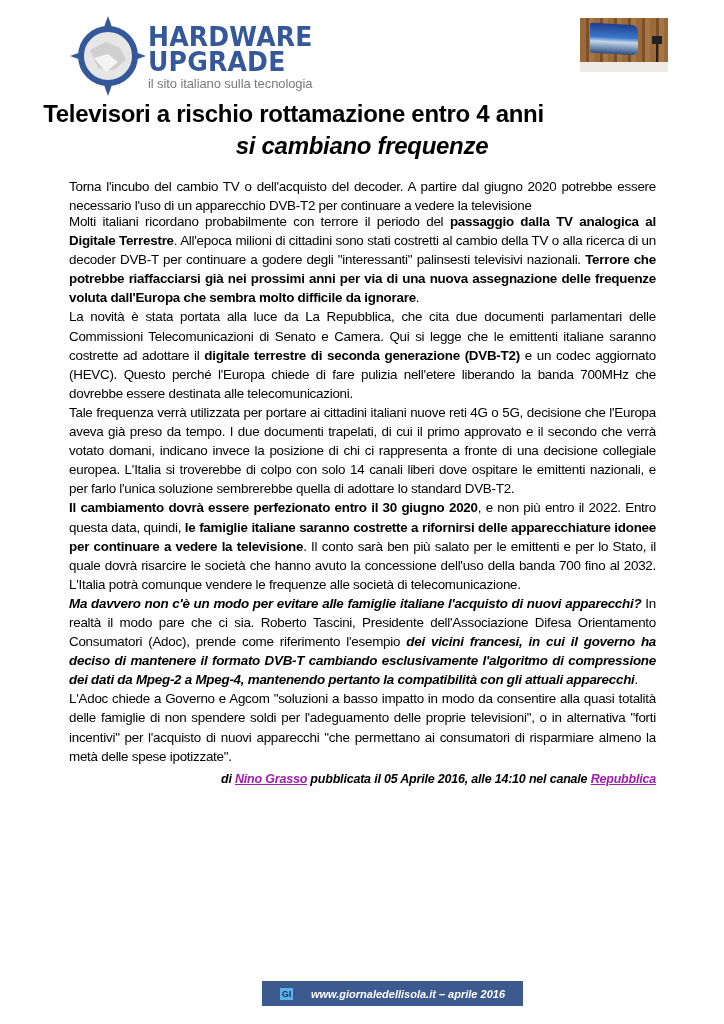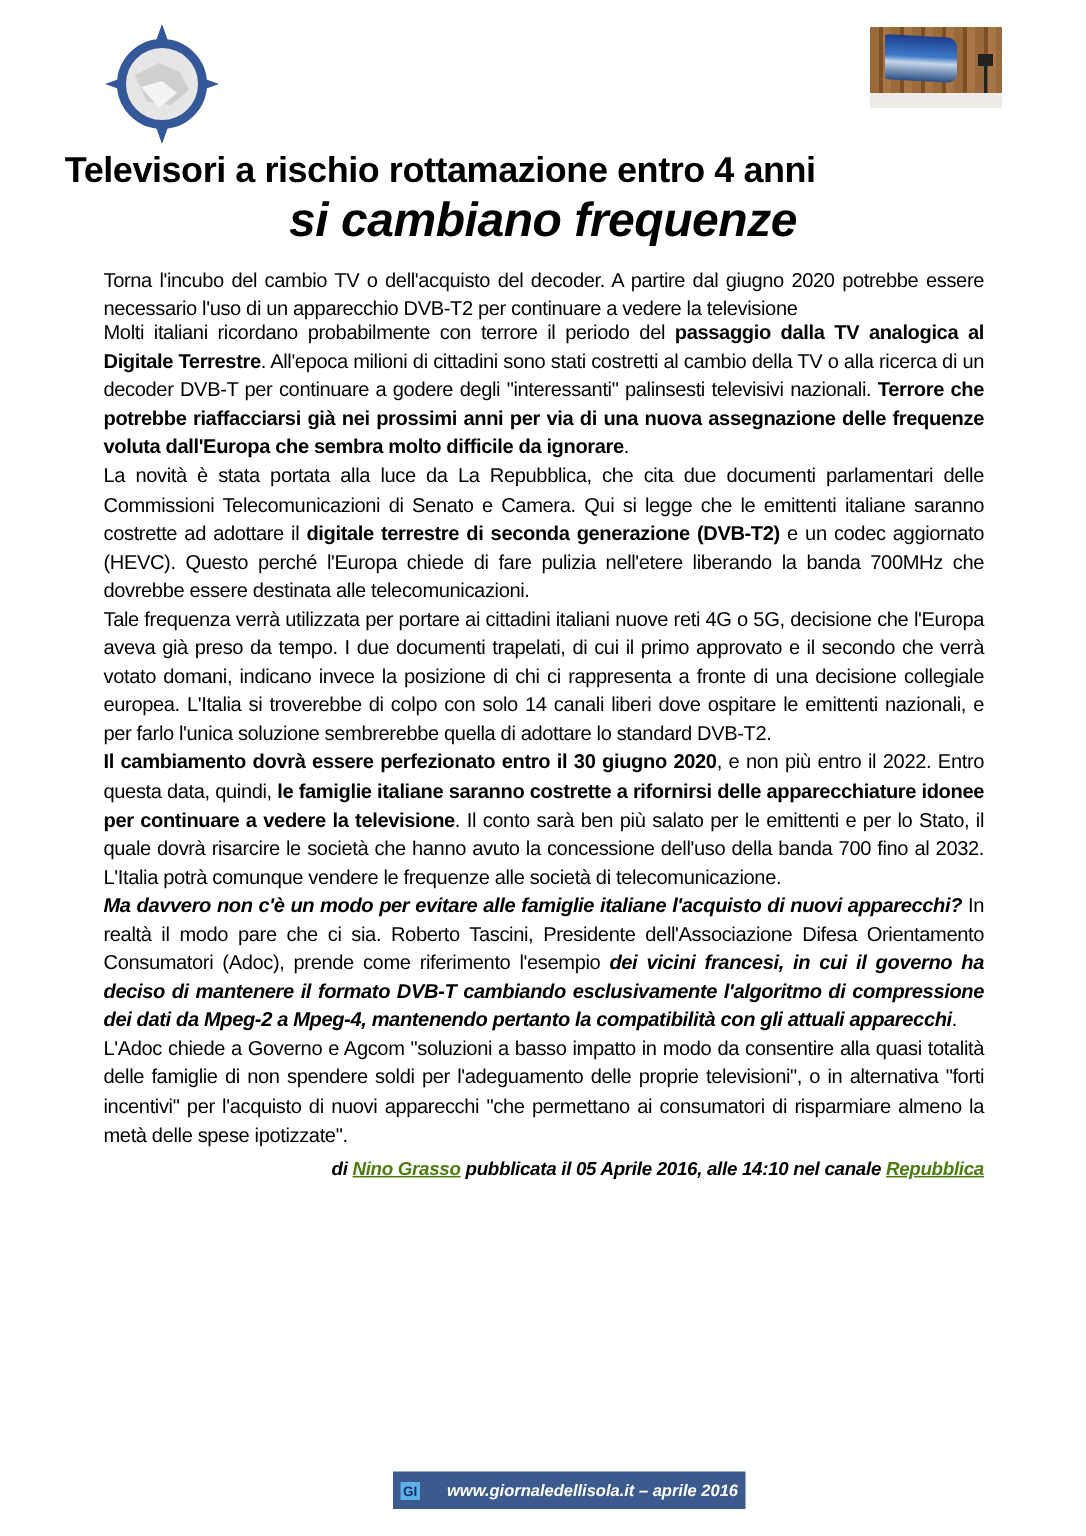--- a/index.html
+++ b/index.html
@@ -17,49 +17,54 @@
   .thumb .screen { position:absolute; left:10px; top:6px; width:48px; height:30px;
       background:linear-gradient(180deg,#1e3f8c 0%,#3c77c9 45%,#c4d6e8 60%,#2a4e86 100%);
       border-radius:2px 6px 6px 2px; transform:skewY(3deg); }
   .thumb .stand { position:absolute; left:0; bottom:0; width:88px; height:10px; background:#eeeae6; }
   .thumb .lamp { position:absolute; left:72px; top:18px; width:10px; height:8px; background:#222; }
   .thumb .pole { position:absolute; left:76px; top:26px; width:2px; height:24px; background:#222; }
 
   .title { position:absolute; left:0; width:587px; text-align:center; top:98px;
            font-size:24px; font-weight:bold; line-height:32px; letter-spacing:-0.3px; }
   .subtitle { position:absolute; left:0; width:724px; text-align:center; top:130px;
-              font-size:32px; font-weight:bold; font-style:italic; line-height:32px; letter-spacing:-0.3px; }
+              font-size:24px; font-weight:bold; font-style:italic; line-height:32px; letter-spacing:-0.3px; }
 
   .lead { position:absolute; left:69px; top:177px; width:587px; font-weight:normal;
           font-size:13.4px; line-height:19px; text-align:justify; letter-spacing:-0.25px; }
   .article { position:absolute; left:69px; top:212px; width:587px; font-size:13.4px;
              line-height:19.1px; text-align:justify; letter-spacing:-0.25px; }
   .article p { margin:0; }
   .byline { position:absolute; right:68px; top:772px; font-size:12.5px; font-weight:bold;
             font-style:italic; letter-spacing:-0.2px; }
-  .byline a { color:#4d7c0f; text-decoration:underline; }
-  .footer { position:absolute; left:262px; top:981px; width:235px; height:25px; background:#3c5a8e;
+  .byline a { color:#a21caf; text-decoration:underline; }
+  .footer { position:absolute; left:262px; top:981px; width:261px; height:25px; background:#3c5a8e;
             color:#fff; font-size:11px; font-weight:bold; font-style:italic; display:flex;
             align-items:center; justify-content:center; gap:18px; }
   .gi { display:inline-block; width:13px; height:12px; background:#5fb0e6; color:#12306a;
         font-size:9px; font-style:normal; line-height:12px; text-align:center; font-weight:bold; }
 </style>
 </head>
 <body>
 
 <div class="logo">
   <svg class="compass" viewBox="0 0 80 84">
     <polygon points="40,2 45,16 35,16" fill="#35589a"></polygon>
     <polygon points="40,82 45,68 35,68" fill="#35589a"></polygon>
     <polygon points="2,42 16,37 16,47" fill="#35589a"></polygon>
     <polygon points="78,42 64,37 64,47" fill="#35589a"></polygon>
     <circle cx="40" cy="42" r="27" fill="#e6e6e6" stroke="#35589a" stroke-width="6"></circle>
     <path d="M22 36 L38 28 L52 34 L58 46 L46 56 L30 54 Z" fill="#cfcfcf"></path>
     <path d="M26 44 L40 40 L50 48 L38 58 Z" fill="#f4f4f4"></path>
   </svg>
+  <div class="brand">
+    <div class="brand-line">HARDWARE</div>
+    <div class="brand-line">UPGRADE</div>
+    <div class="brand-tag">il sito italiano sulla tecnologia</div>
+  </div>
 </div>
 
 <div class="thumb">
   <div class="wood"></div>
   <div class="screen"></div>
   <div class="lamp"></div>
     <div class="pole"></div>
   <div class="stand"></div>
 </div>
 

